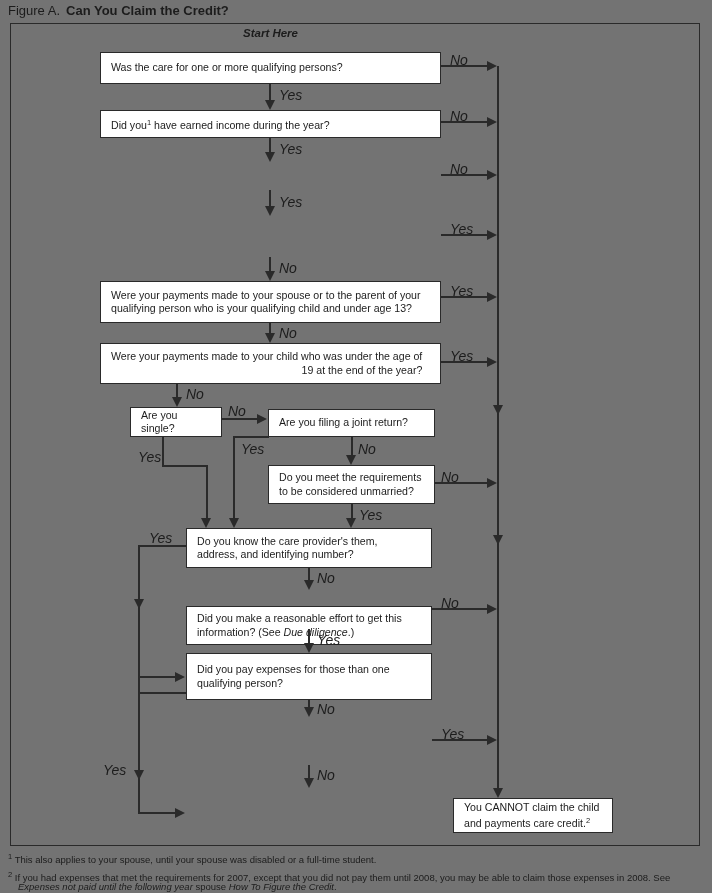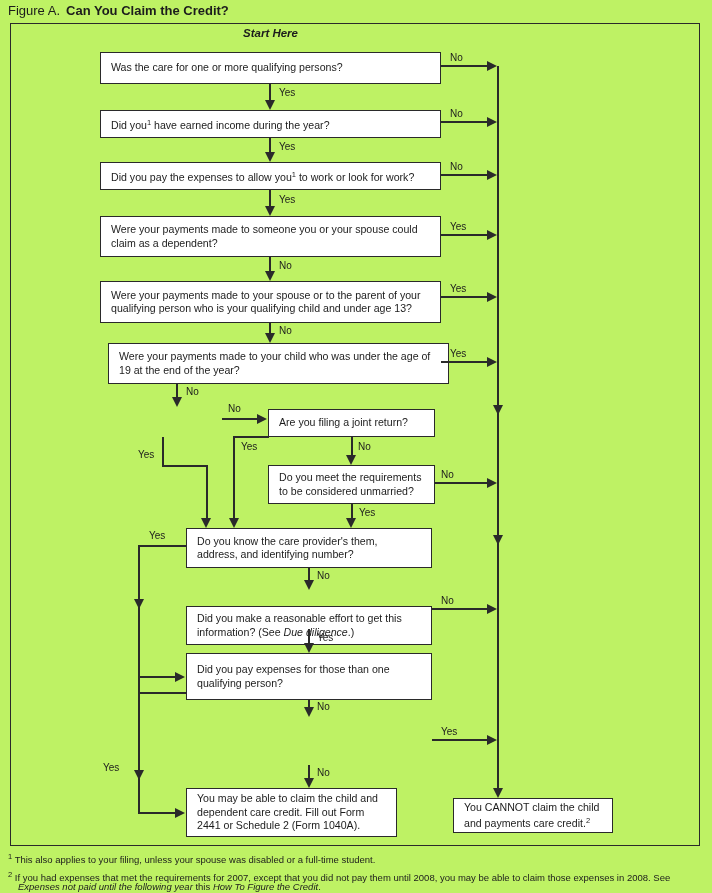--- a/index.html
+++ b/index.html
@@ -1,67 +1,62 @@
 <!DOCTYPE html>
 <html><head>
 <meta charset="utf-8">
 <style>
   html,body{margin:0;padding:0;background:#fff;}
-  #page{position:relative;width:712px;height:893px;background:#bef264;
+  #page{position:relative;width:712px;height:893px;background:#737373;
         font-family:"Liberation Sans","DejaVu Sans",sans-serif;color:#1c1c1c;overflow:hidden;}
   .title{position:absolute;left:8px;top:3px;font-size:13px;}
   .title .bold{font-weight:bold;margin-left:6px;}
   .frame{position:absolute;left:10px;top:23px;width:688px;height:821px;border:1.7px solid #2a2a2a;}
   .starthere{position:absolute;left:100px;top:27px;width:341px;text-align:center;
              font-weight:bold;font-style:italic;font-size:11.5px;}
   .box{position:absolute;border:1.4px solid #2a2a2a;background:#fff;display:flex;align-items:center;
        font-size:10.6px;line-height:13.5px;padding:0 10px;box-sizing:border-box;white-space:pre-line;}
   .hl{position:absolute;height:1.5px;background:#2a2a2a;}
   .vl{position:absolute;width:1.5px;background:#2a2a2a;}
   .ad{position:absolute;width:0;height:0;border-left:5px solid transparent;
       border-right:5px solid transparent;border-top:10px solid #2a2a2a;}
   .ar{position:absolute;width:0;height:0;border-top:5px solid transparent;
       border-bottom:5px solid transparent;border-left:10px solid #2a2a2a;}
-  .lbl{position:absolute;font-size:10px;}
+  .lbl{position:absolute;font-style:italic;font-size:14px;}
   .sup{font-size:7.5px;vertical-align:4px;}
   .it{font-style:italic;}
   .fn{position:absolute;font-size:9.5px;line-height:12px;color:#1c1c1c;}
 </style>
 </head>
 <body>
 
 <div id="page">
 
   <div class="title"><span>Figure A.</span><span class="bold">Can You Claim the Credit?</span></div>
 
   <div class="frame"></div>
 
   <div class="starthere">Start Here</div>
 
   <div class="box" style="left:100px;top:52px;width:341px;height:32px;"><span>Was the care for one or more qualifying persons?</span></div>
   <div class="box" style="left:100px;top:110px;width:341px;height:28px;"><span><span>Did you</span><sup class="sup">1</sup><span> have earned income during the year?</span></span></div>
-  <div class="box" style="left:100px;top:162px;width:341px;height:28px;"><span><span>Did you pay the expenses to allow you</span><sup class="sup">1</sup><span> to work or look for work?</span></span></div>
-  <div class="box" style="left:100px;top:216px;width:341px;height:41px;"><span>Were your payments made to someone you or your spouse could
-claim as a dependent?</span></div>
   <div class="box" style="left:100px;top:281px;width:341px;height:42px;"><span>Were your payments made to your spouse or to the parent of your
 qualifying person who is your qualifying child and under age 13?</span></div>
-  <div class="box" style="left:108px;top:343px;width:341px;height:41px;"><span>Were your payments made to your child who was under the age of
+  <div class="box" style="left:100px;top:343px;width:341px;height:41px;text-align:right;"><span>Were your payments made to your child who was under the age of
 19 at the end of the year?</span></div>
+  <div class="box" style="left:130px;top:407px;width:92px;height:30px;"><span>Are you single?</span></div>
   <div class="box" style="left:268px;top:409px;width:167px;height:28px;"><span>Are you filing a joint return?</span></div>
   <div class="box" style="left:268px;top:465px;width:167px;height:39px;"><span>Do you meet the requirements
 to be considered unmarried?</span></div>
   <div class="box" style="left:186px;top:528px;width:246px;height:40px;"><span>Do you know the care provider's them,
 address, and identifying number?</span></div>
   <div class="box" style="left:186px;top:606px;width:246px;height:39px;"><span><span>Did you make a reasonable effort to get this
 information? (See </span><span class="it">Due diligence</span><span>.)</span></span></div>
   <div class="box" style="left:186px;top:653px;width:246px;height:47px;"><span>Did you pay expenses for those than one
 qualifying person?</span></div>
-  <div class="box" style="left:186px;top:788px;width:211px;height:49px;"><span>You may be able to claim the child and
-dependent care credit. Fill out Form
-2441 or Schedule 2 (Form 1040A).</span></div>
   <div class="box" style="left:453px;top:798px;width:160px;height:35px;"><span><span>You CANNOT claim the child
 and payments care credit.</span><sup class="sup">2</sup></span></div>
 
   <div class="vl" style="left:497px;top:66px;height:723px;"></div>
   <div class="ad" style="left:493px;top:405px;"></div>
   <div class="ad" style="left:493px;top:535px;"></div>
   <div class="ad" style="left:493px;top:788px;"></div>
 
   <div class="hl" style="left:441px;top:65px;width:47px;"></div>
     <div class="ar" style="left:487px;top:61px;"></div>
@@ -148,17 +143,17 @@
   <div class="lbl" style="left:359px;top:507px;">Yes</div>
   <div class="lbl" style="left:149px;top:530px;">Yes</div>
   <div class="lbl" style="left:317px;top:570px;">No</div>
   <div class="lbl" style="left:441px;top:595px;">No</div>
   <div class="lbl" style="left:317px;top:632px;">Yes</div>
   <div class="lbl" style="left:317px;top:701px;">No</div>
   <div class="lbl" style="left:103px;top:762px;">Yes</div>
   <div class="lbl" style="left:441px;top:726px;">Yes</div>
   <div class="lbl" style="left:317px;top:767px;">No</div>
 
-  <div class="fn" style="left:8px;top:851px;width:690px;"><sup class="sup">1</sup> <span>This also applies to your filing, unless your spouse was disabled or a full-time student.</span></div>
+  <div class="fn" style="left:8px;top:851px;width:690px;"><sup class="sup">1</sup> <span>This also applies to your spouse, until your spouse was disabled or a full-time student.</span></div>
   <div class="fn" style="left:8px;top:869px;width:700px;"><sup class="sup">2</sup> <span>If you had expenses that met the requirements for 2007, except that you did not pay them until 2008, you may be able to claim those expenses in 2008. See</span></div>
-  <div class="fn" style="left:18px;top:881px;width:690px;"><span class="it">Expenses not paid until the following year</span><span> this </span><span class="it">How To Figure the Credit</span><span>.</span></div>
+  <div class="fn" style="left:18px;top:881px;width:690px;"><span class="it">Expenses not paid until the following year</span><span> spouse </span><span class="it">How To Figure the Credit</span><span>.</span></div>
 
 </div>
 
 </body></html>

